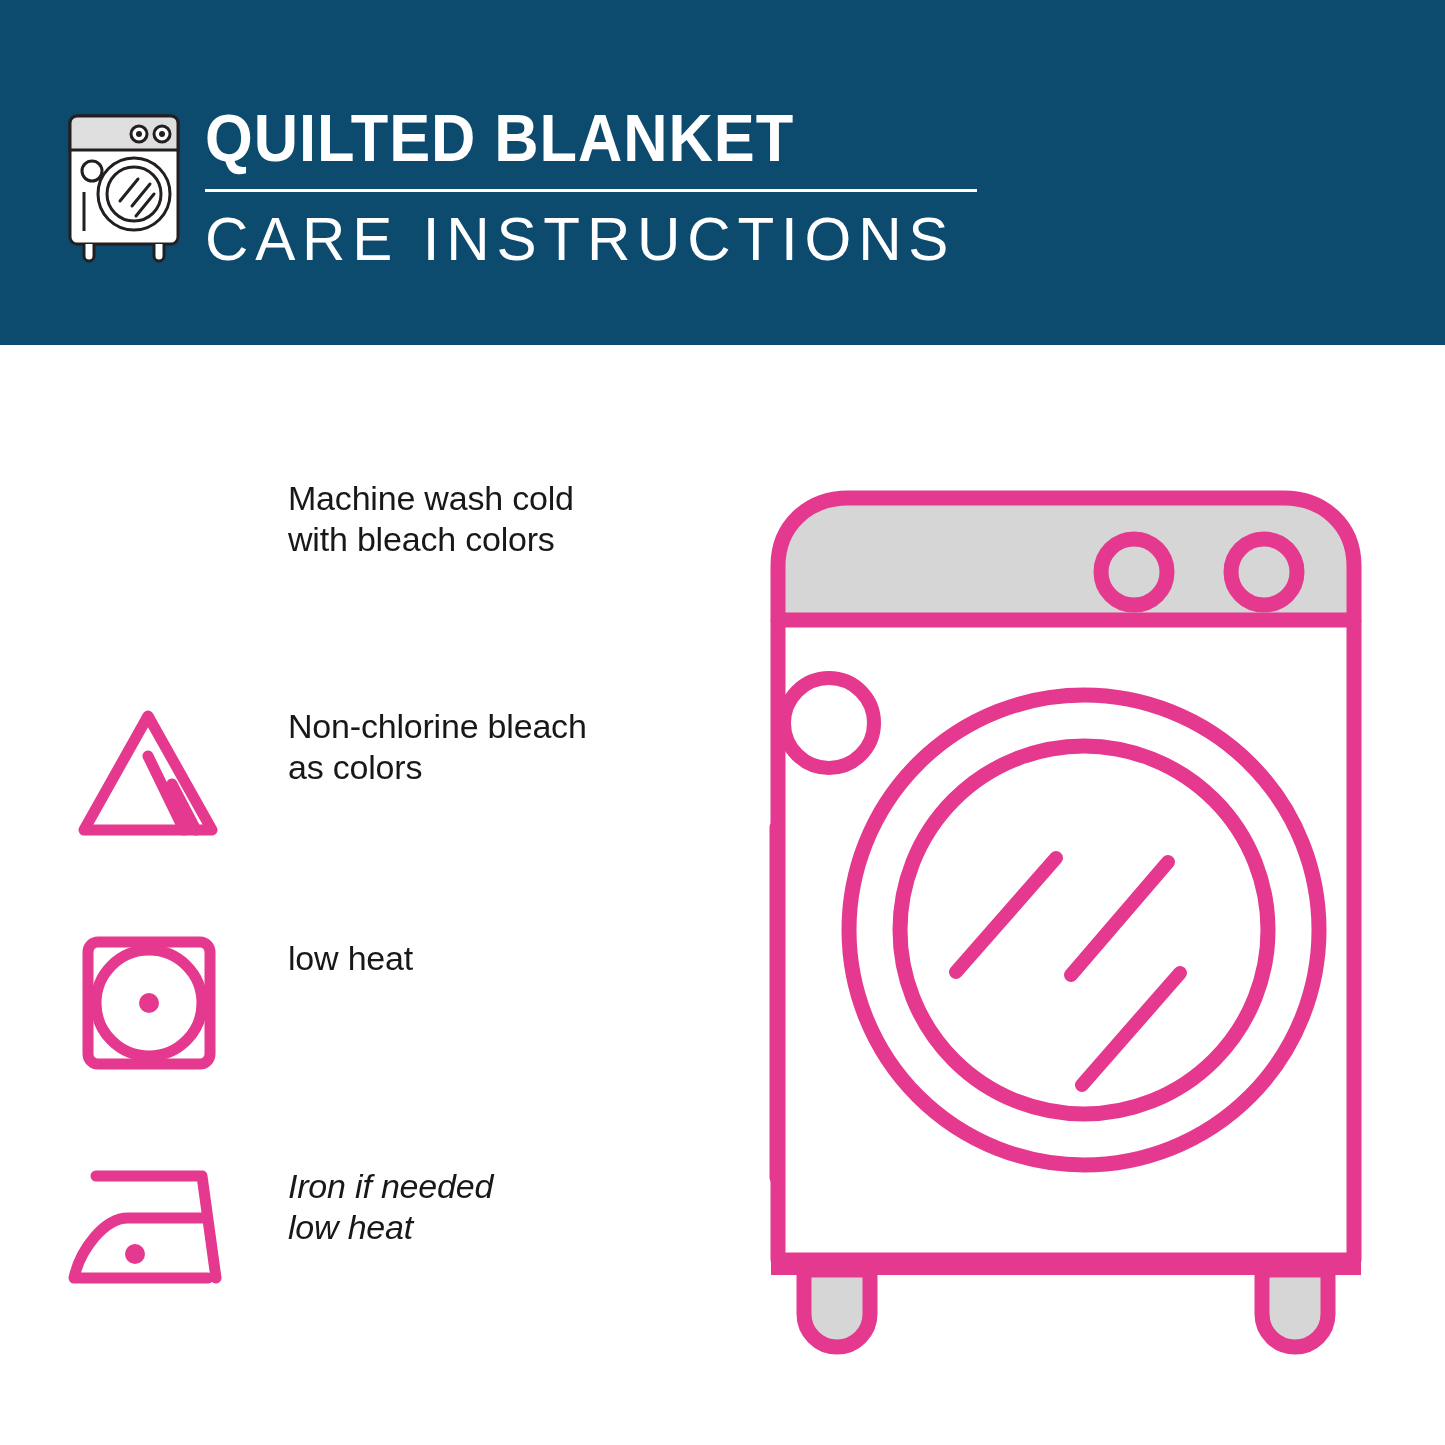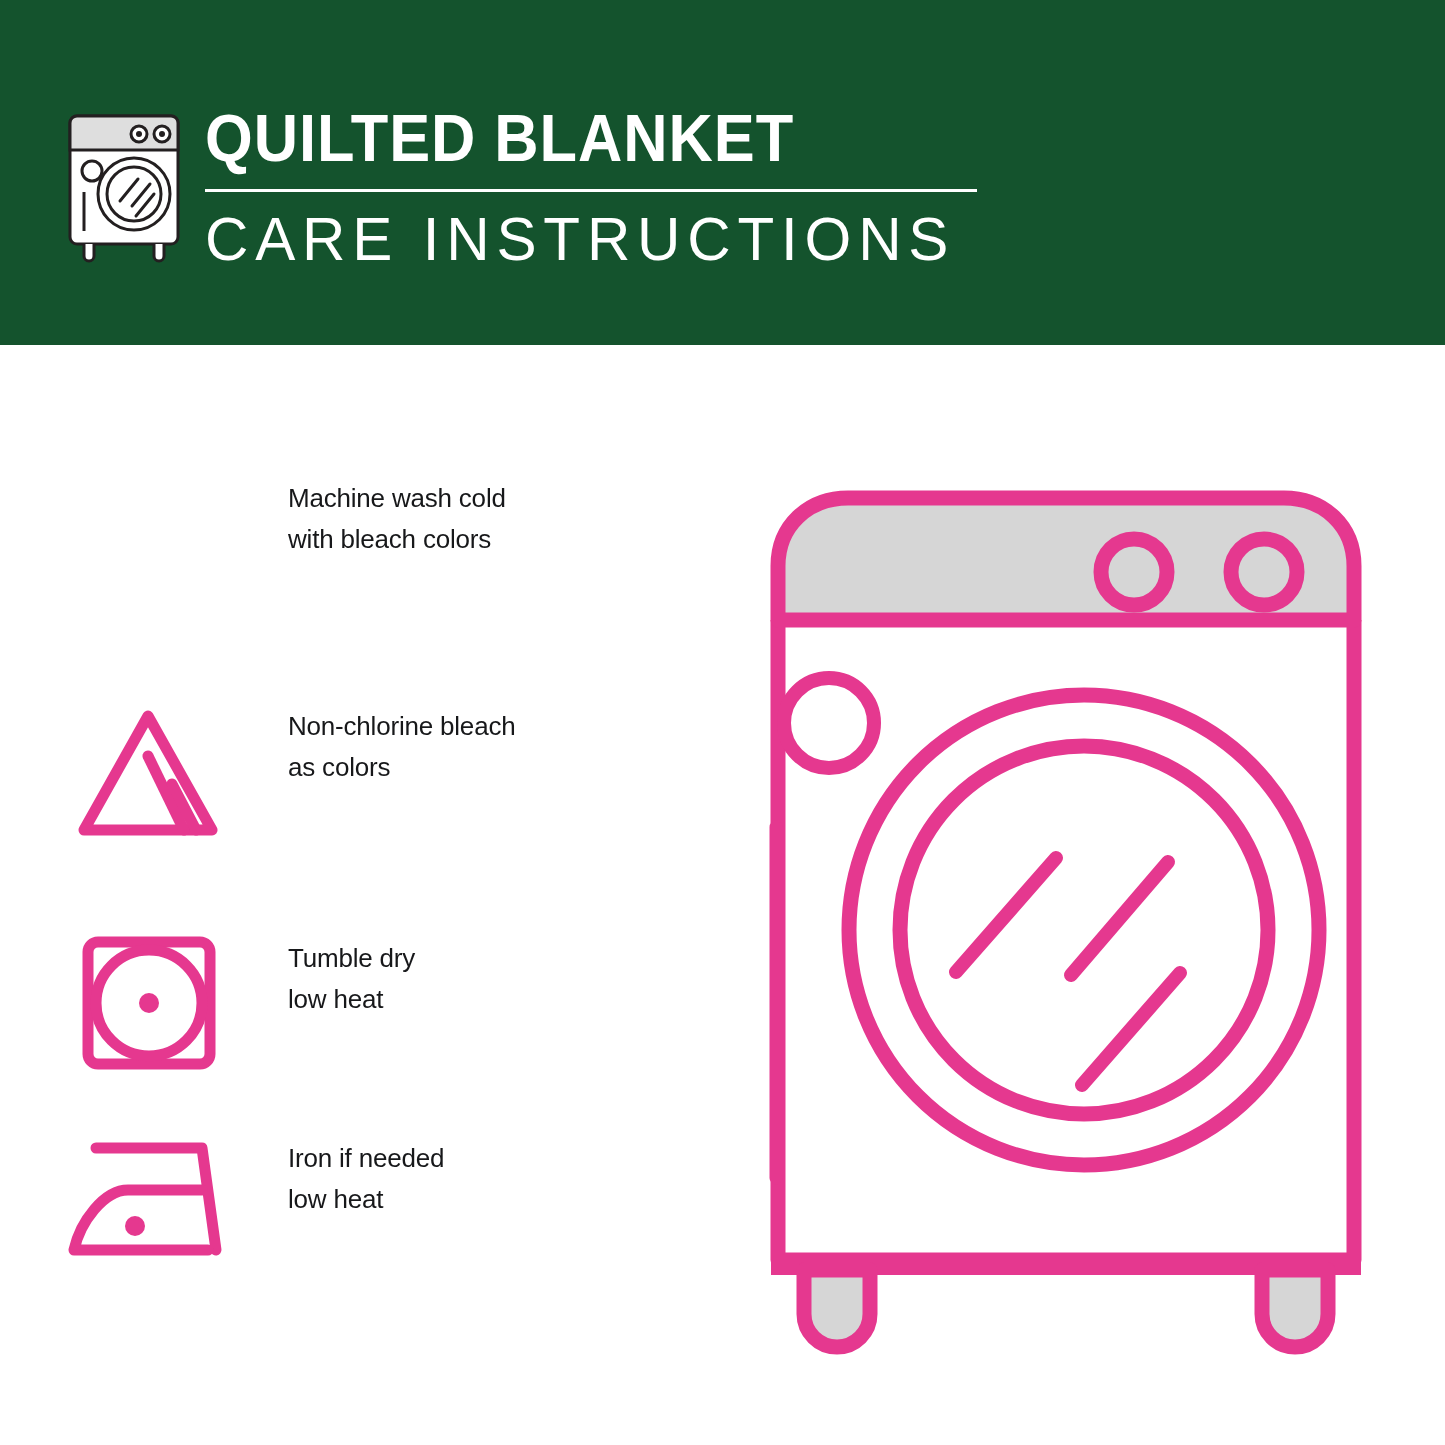--- a/index.html
+++ b/index.html
@@ -7,21 +7,21 @@
   body {
     font-family:"Liberation Sans", sans-serif;
     background:#ffffff;
     position:relative;
     overflow:hidden;
   }
 
   
   #header {
     position:absolute; left:0; top:0; width:1445px; height:345px;
-    background:#14532d;
+    background:#0c4a6e;
   }
   #header-logo {
     position:absolute; left:58px; top:98px; width:132px; height:165px;
   }
   #header-text {
     position:absolute; left:205px; top:100px; width:790px;
   }
   #title-main {
     font-size:66px;
     font-weight:bold;
@@ -52,21 +52,21 @@
     position:absolute; left:0; top:470px; width:700px;
   }
   .care-row {
     position:absolute; left:0; width:700px; height:200px;
   }
   .care-row .sym {
     position:absolute; left:62px; top:0; width:170px; height:170px;
   }
   .care-row .txt {
     position:absolute; left:288px; top:8px; width:400px;
-    font-size:26px;
+    font-size:34px;
     font-weight:400;
     color:#17181a;
     line-height:41px;
     letter-spacing:-0.2px;
   }
   .care-row .txt div { white-space:nowrap; }
 
   
   #machine {
     position:absolute; left:716px; top:470px; width:700px; height:900px;
@@ -142,26 +142,25 @@
     <div class="sym">
       <svg viewBox="0 0 170 170" width="170" height="170">
         <g fill="none" stroke="#e5388f" stroke-width="11" stroke-linejoin="round">
           <rect x="26" y="12" width="122" height="122" rx="10" ry="10"></rect>
           <circle cx="87" cy="73" r="53"></circle>
         </g>
         <circle cx="87" cy="73" r="10" fill="#e5388f"></circle>
       </svg>
     </div>
     <div class="txt">
-      <div>Tumble dry</div>
       <div>low heat</div>
     </div>
   </div>
 
-  <div class="care-row" style="top:660px;">
+  <div class="care-row" style="top:688px;font-style:italic;">
     <div class="sym">
       <svg viewBox="0 0 170 170" width="170" height="170">
         <g fill="none" stroke="#e5388f" stroke-width="11" stroke-linecap="round" stroke-linejoin="round">
 
           <path d="M34 18 H140 L154 120"></path>
 
           <path d="M146 120 H12 C18 92 42 60 66 60 H140"></path>
         </g>
         <circle cx="73" cy="96" r="10" fill="#e5388f"></circle>
       </svg>

